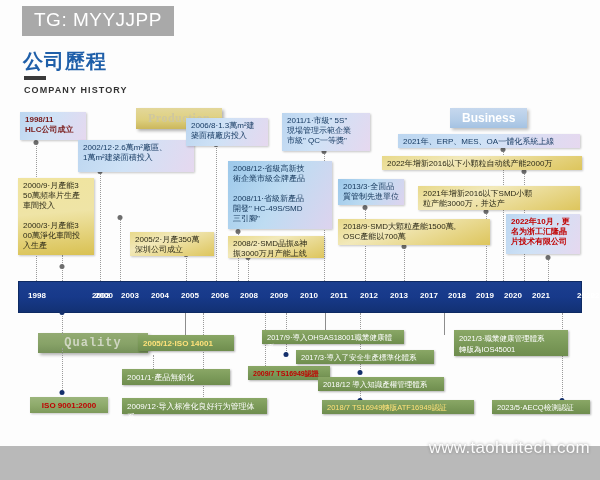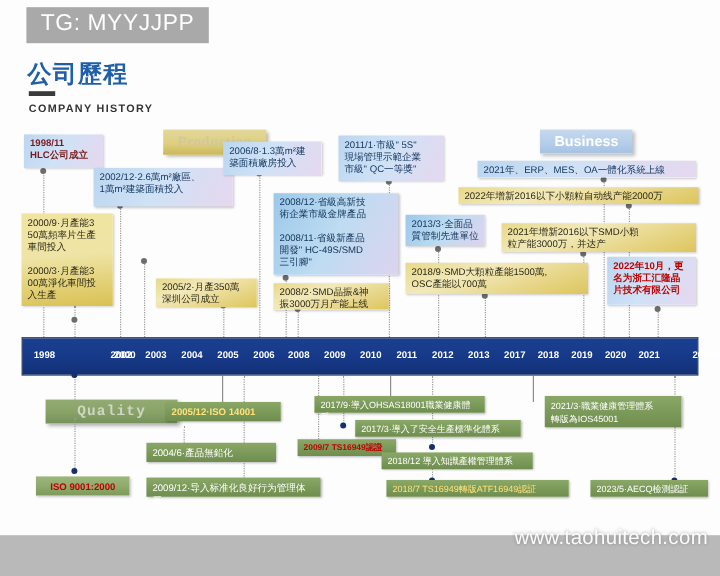--- a/index.html
+++ b/index.html
@@ -304,21 +304,21 @@
 
   <div class="vline solid" style="left:444px;top:313px;height:22px;"></div>
 
   <div class="vline" style="left:562px;top:313px;height:88px;"></div>
   <div class="dot navy" style="left:562px;top:398px;"></div>
 
   <div class="box green-lt" style="left:30px;top:397px;width:78px;height:16px;font-size:8px;font-weight:bold;text-align:center;line-height:11px;color:#c00000;">ISO 9001:2000</div>
 
   <div class="box green" style="left:138px;top:335px;width:96px;height:16px;font-size:8px;line-height:11px;color:#ffe27a;font-weight:bold;">2005/12·ISO 14001</div>
 
-  <div class="box green" style="left:122px;top:369px;width:108px;height:16px;font-size:8px;line-height:11px;">2004/6·產品無鉛化</div>
+  <div class="box green" style="left:122px;top:369px;width:108px;height:16px;font-size:8px;line-height:11px;">2001/1·產品無鉛化</div>
 
   <div class="box green" style="left:122px;top:398px;width:145px;height:16px;font-size:8px;line-height:11px;">2009/12·导入标准化良好行为管理体系</div>
 
   <div class="box green" style="left:248px;top:366px;width:82px;height:14px;font-size:7px;line-height:10px;color:#c00000;font-weight:bold;">2009/7  TS16949認證</div>
 
   <div class="box green" style="left:262px;top:330px;width:142px;height:14px;font-size:7.5px;line-height:10px;">2017/9·導入OHSAS18001職業健康體系</div>
 
   <div class="box green" style="left:296px;top:350px;width:138px;height:14px;font-size:7.5px;line-height:10px;">2017/3·導入了安全生產標準化體系</div>
 
   <div class="box green" style="left:318px;top:377px;width:126px;height:14px;font-size:7.5px;line-height:10px;">2018/12  導入知識產權管理體系</div>

